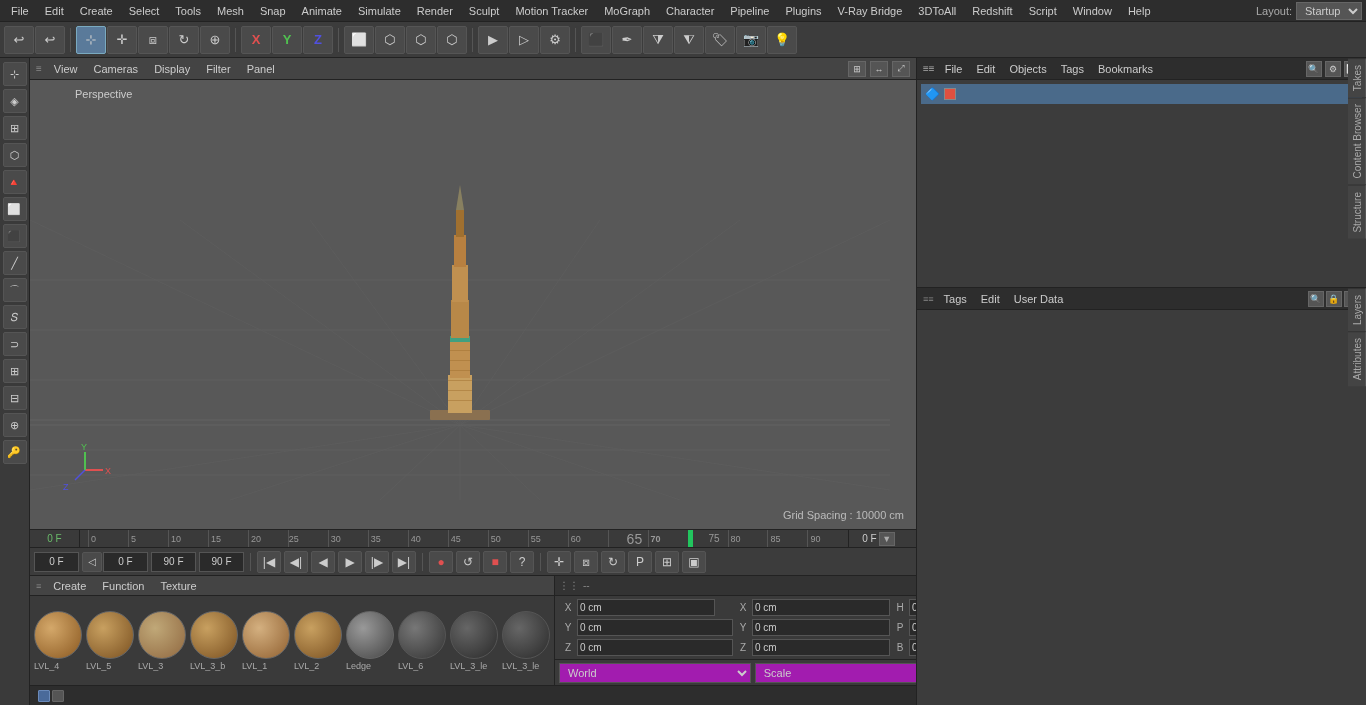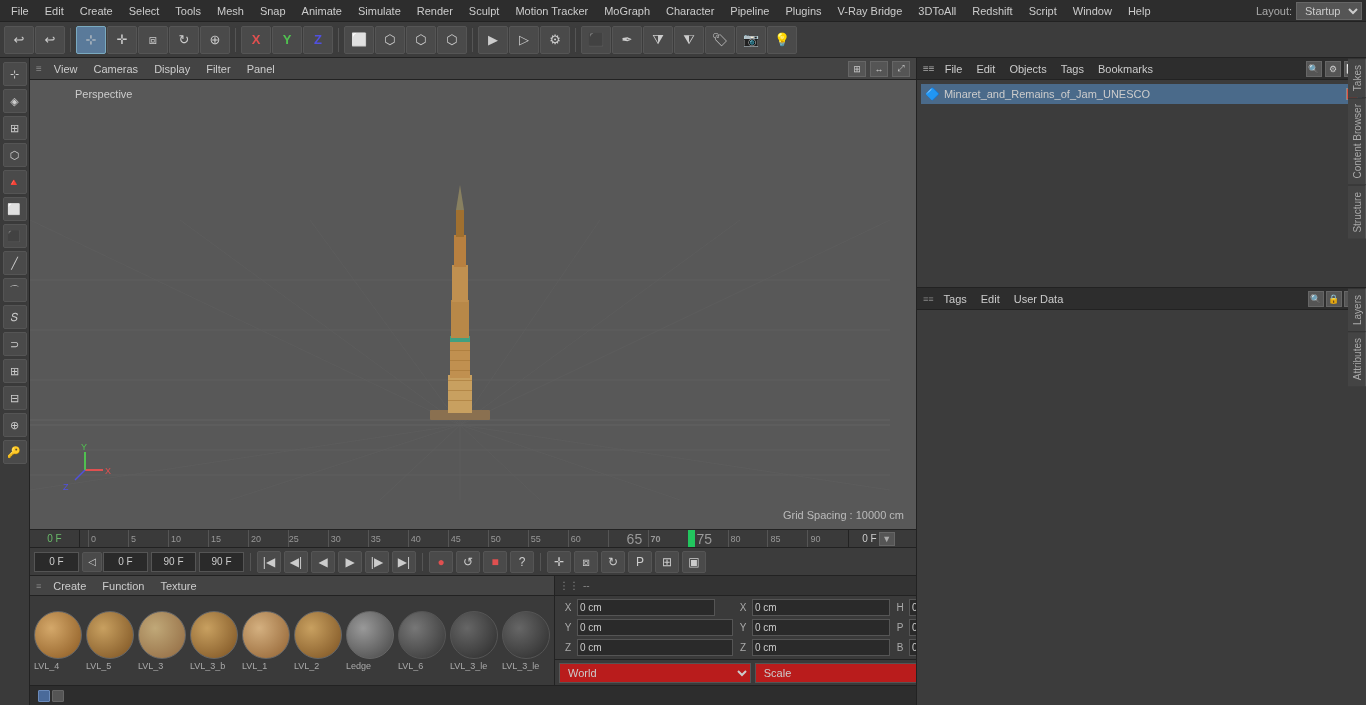--- a/index.html
+++ b/index.html
@@ -363,21 +363,21 @@
     }
     .attr-content {
       flex: 1;
       background: #3c3c3c;
       display: flex;
       flex-direction: column;
     }
     .world-select {
       flex: 1;
       height: 20px;
-      background: #b91c1c;
+      background: #a21caf;
       border: 1px solid #555;
       color: #ccc;
       font-size: 11px;
       padding: 0 4px;
     }
     .apply-btn {
       height: 20px;
       padding: 0 10px;
       background: #555;
       border: 1px solid #666;
@@ -651,21 +651,21 @@
               <div style="width:5.26%;border-left:1px solid #555;height:100%;display:flex;align-items:center;font-size:9px;color:#999;padding-left:0;">25</div>
               <div style="width:5.26%;border-left:1px solid #555;height:100%;display:flex;align-items:center;font-size:9px;color:#999;padding-left:2px;">30</div>
               <div style="width:5.26%;border-left:1px solid #555;height:100%;display:flex;align-items:center;font-size:9px;color:#999;padding-left:2px;">35</div>
               <div style="width:5.26%;border-left:1px solid #555;height:100%;display:flex;align-items:center;font-size:9px;color:#999;padding-left:2px;">40</div>
               <div style="width:5.26%;border-left:1px solid #555;height:100%;display:flex;align-items:center;font-size:9px;color:#999;padding-left:2px;">45</div>
               <div style="width:5.26%;border-left:1px solid #555;height:100%;display:flex;align-items:center;font-size:9px;color:#999;padding-left:2px;">50</div>
               <div style="width:5.26%;border-left:1px solid #555;height:100%;display:flex;align-items:center;font-size:9px;color:#999;padding-left:2px;">55</div>
               <div style="width:5.26%;border-left:1px solid #555;height:100%;display:flex;align-items:center;font-size:9px;color:#999;padding-left:2px;">60</div>
               <div style="width:5.26%;border-left:1px solid #555;height:100%;display:flex;align-items:center;font-size:14px;color:#999;padding-left:18px;">65</div>
               <div style="width:5.26%;border-left:1px solid #555;height:100%;display:flex;align-items:center;font-size:9px;color:#999;padding-left:2px;font-weight:bold;">70</div>
-              <div style="width:5.26%;border-left:7px solid #22c55e;height:100%;display:flex;align-items:center;font-size:14px;color:#999;padding-left:2px;">75</div>
+              <div style="width:5.26%;border-left:5px solid #22c55e;height:100%;display:flex;align-items:center;font-size:10px;color:#999;padding-left:16px;">75</div>
               <div style="width:5.26%;border-left:1px solid #555;height:100%;display:flex;align-items:center;font-size:9px;color:#999;padding-left:2px;">80</div>
               <div style="width:5.26%;border-left:1px solid #555;height:100%;display:flex;align-items:center;font-size:9px;color:#999;padding-left:2px;">85</div>
               <div style="width:5.26%;border-left:1px solid #555;height:100%;display:flex;align-items:center;font-size:9px;color:#999;padding-left:2px;">90</div>
             </div>
           </div>
         </div>
         <div style="width:60px;background:#3a3a3a;height:100%;display:flex;align-items:center;justify-content:center;border-left:1px solid #222;gap:2px;">
           <span style="color:#ccc;font-size:10px;">0 F</span>
           <div style="width:16px;height:14px;background:#555;border:1px solid #666;display:flex;align-items:center;justify-content:center;cursor:pointer;font-size:9px;">▼</div>
         </div>
@@ -852,21 +852,20 @@
         <span class="panel-header-item">Bookmarks</span>
         <div class="panel-header-right">
           <div style="width:16px;height:16px;background:#555;border:1px solid #666;cursor:pointer;display:flex;align-items:center;justify-content:center;font-size:9px;">🔍</div>
           <div style="width:16px;height:16px;background:#555;border:1px solid #666;cursor:pointer;display:flex;align-items:center;justify-content:center;font-size:9px;">⚙</div>
           <div style="width:16px;height:16px;background:#555;border:1px solid #666;cursor:pointer;display:flex;align-items:center;justify-content:center;font-size:9px;">⬜</div>
         </div>
       </div>
       <div class="panel-content">
         <div class="object-row selected">
           <span class="object-icon">🔷</span>
-          <span class="object-name">Minaret_and_Remains_of_Jam_UNESCO</span>
           <div class="object-color-box"></div>
         </div>
       </div>
     </div>
 
     <div style="position:absolute;right:0;top:0;height:230px;display:flex;flex-direction:column;justify-content:flex-start;">
       <div class="vtab">Takes</div>
       <div class="vtab">Content Browser</div>
       <div class="vtab">Structure</div>
     </div>

